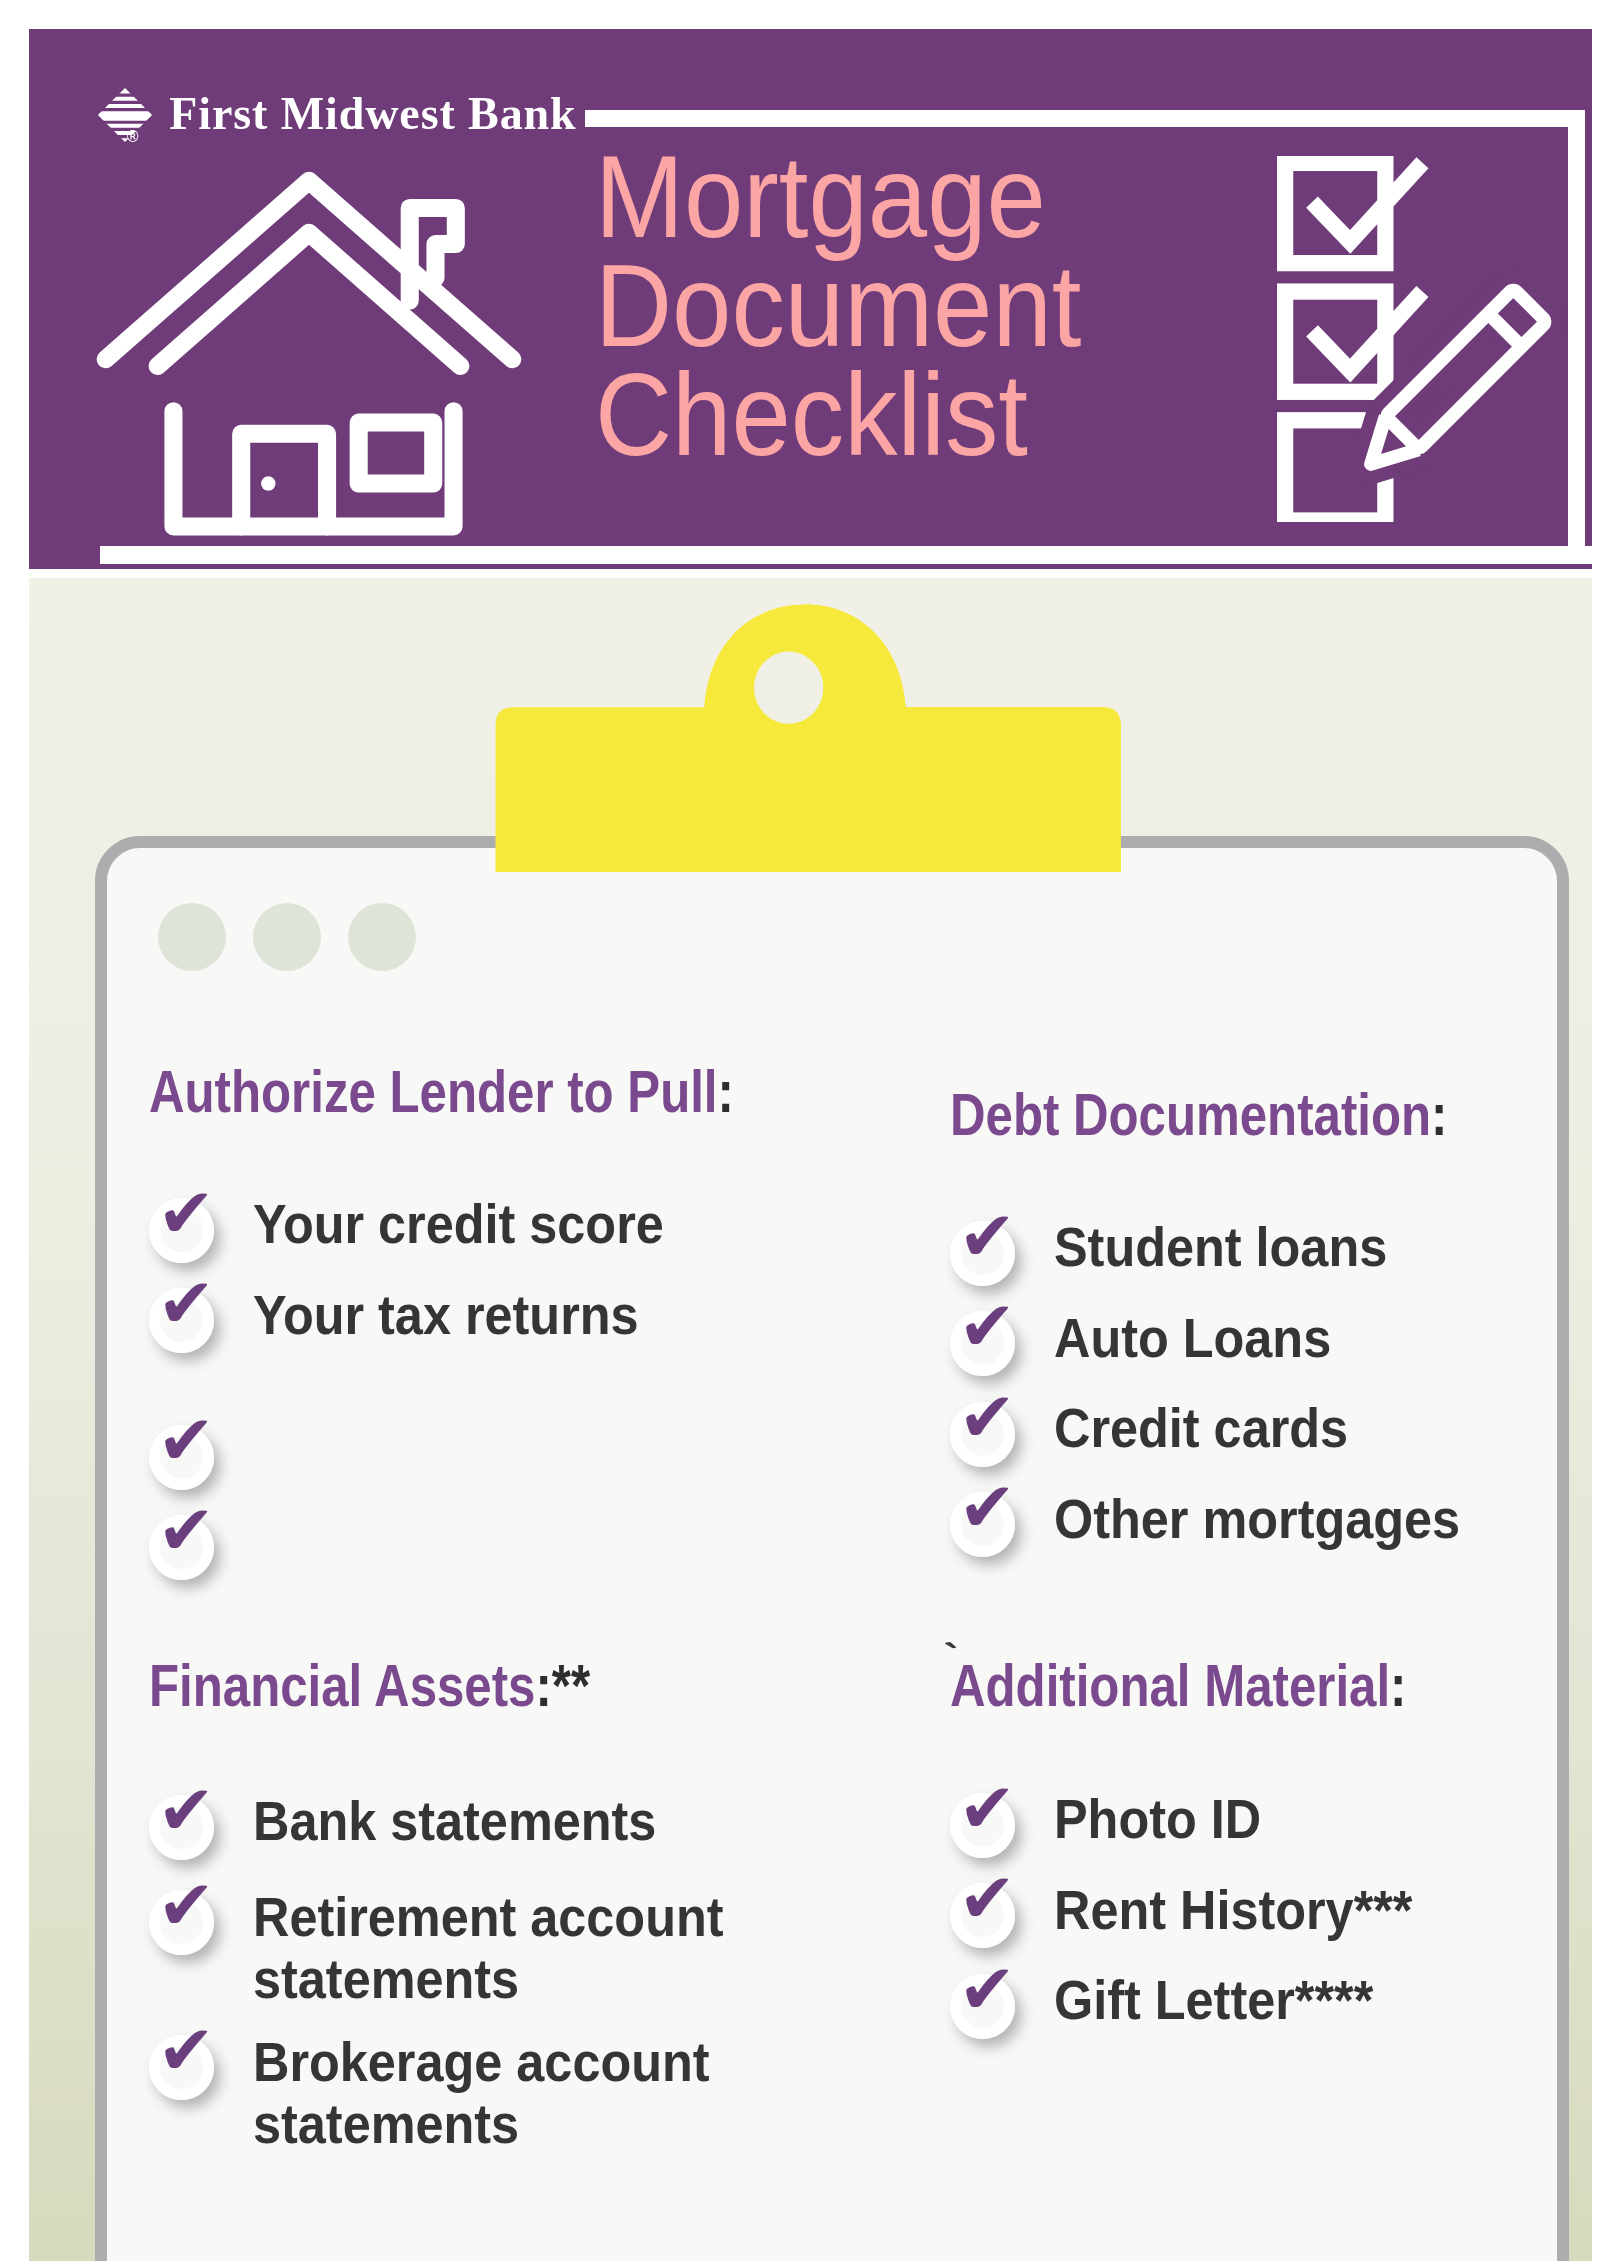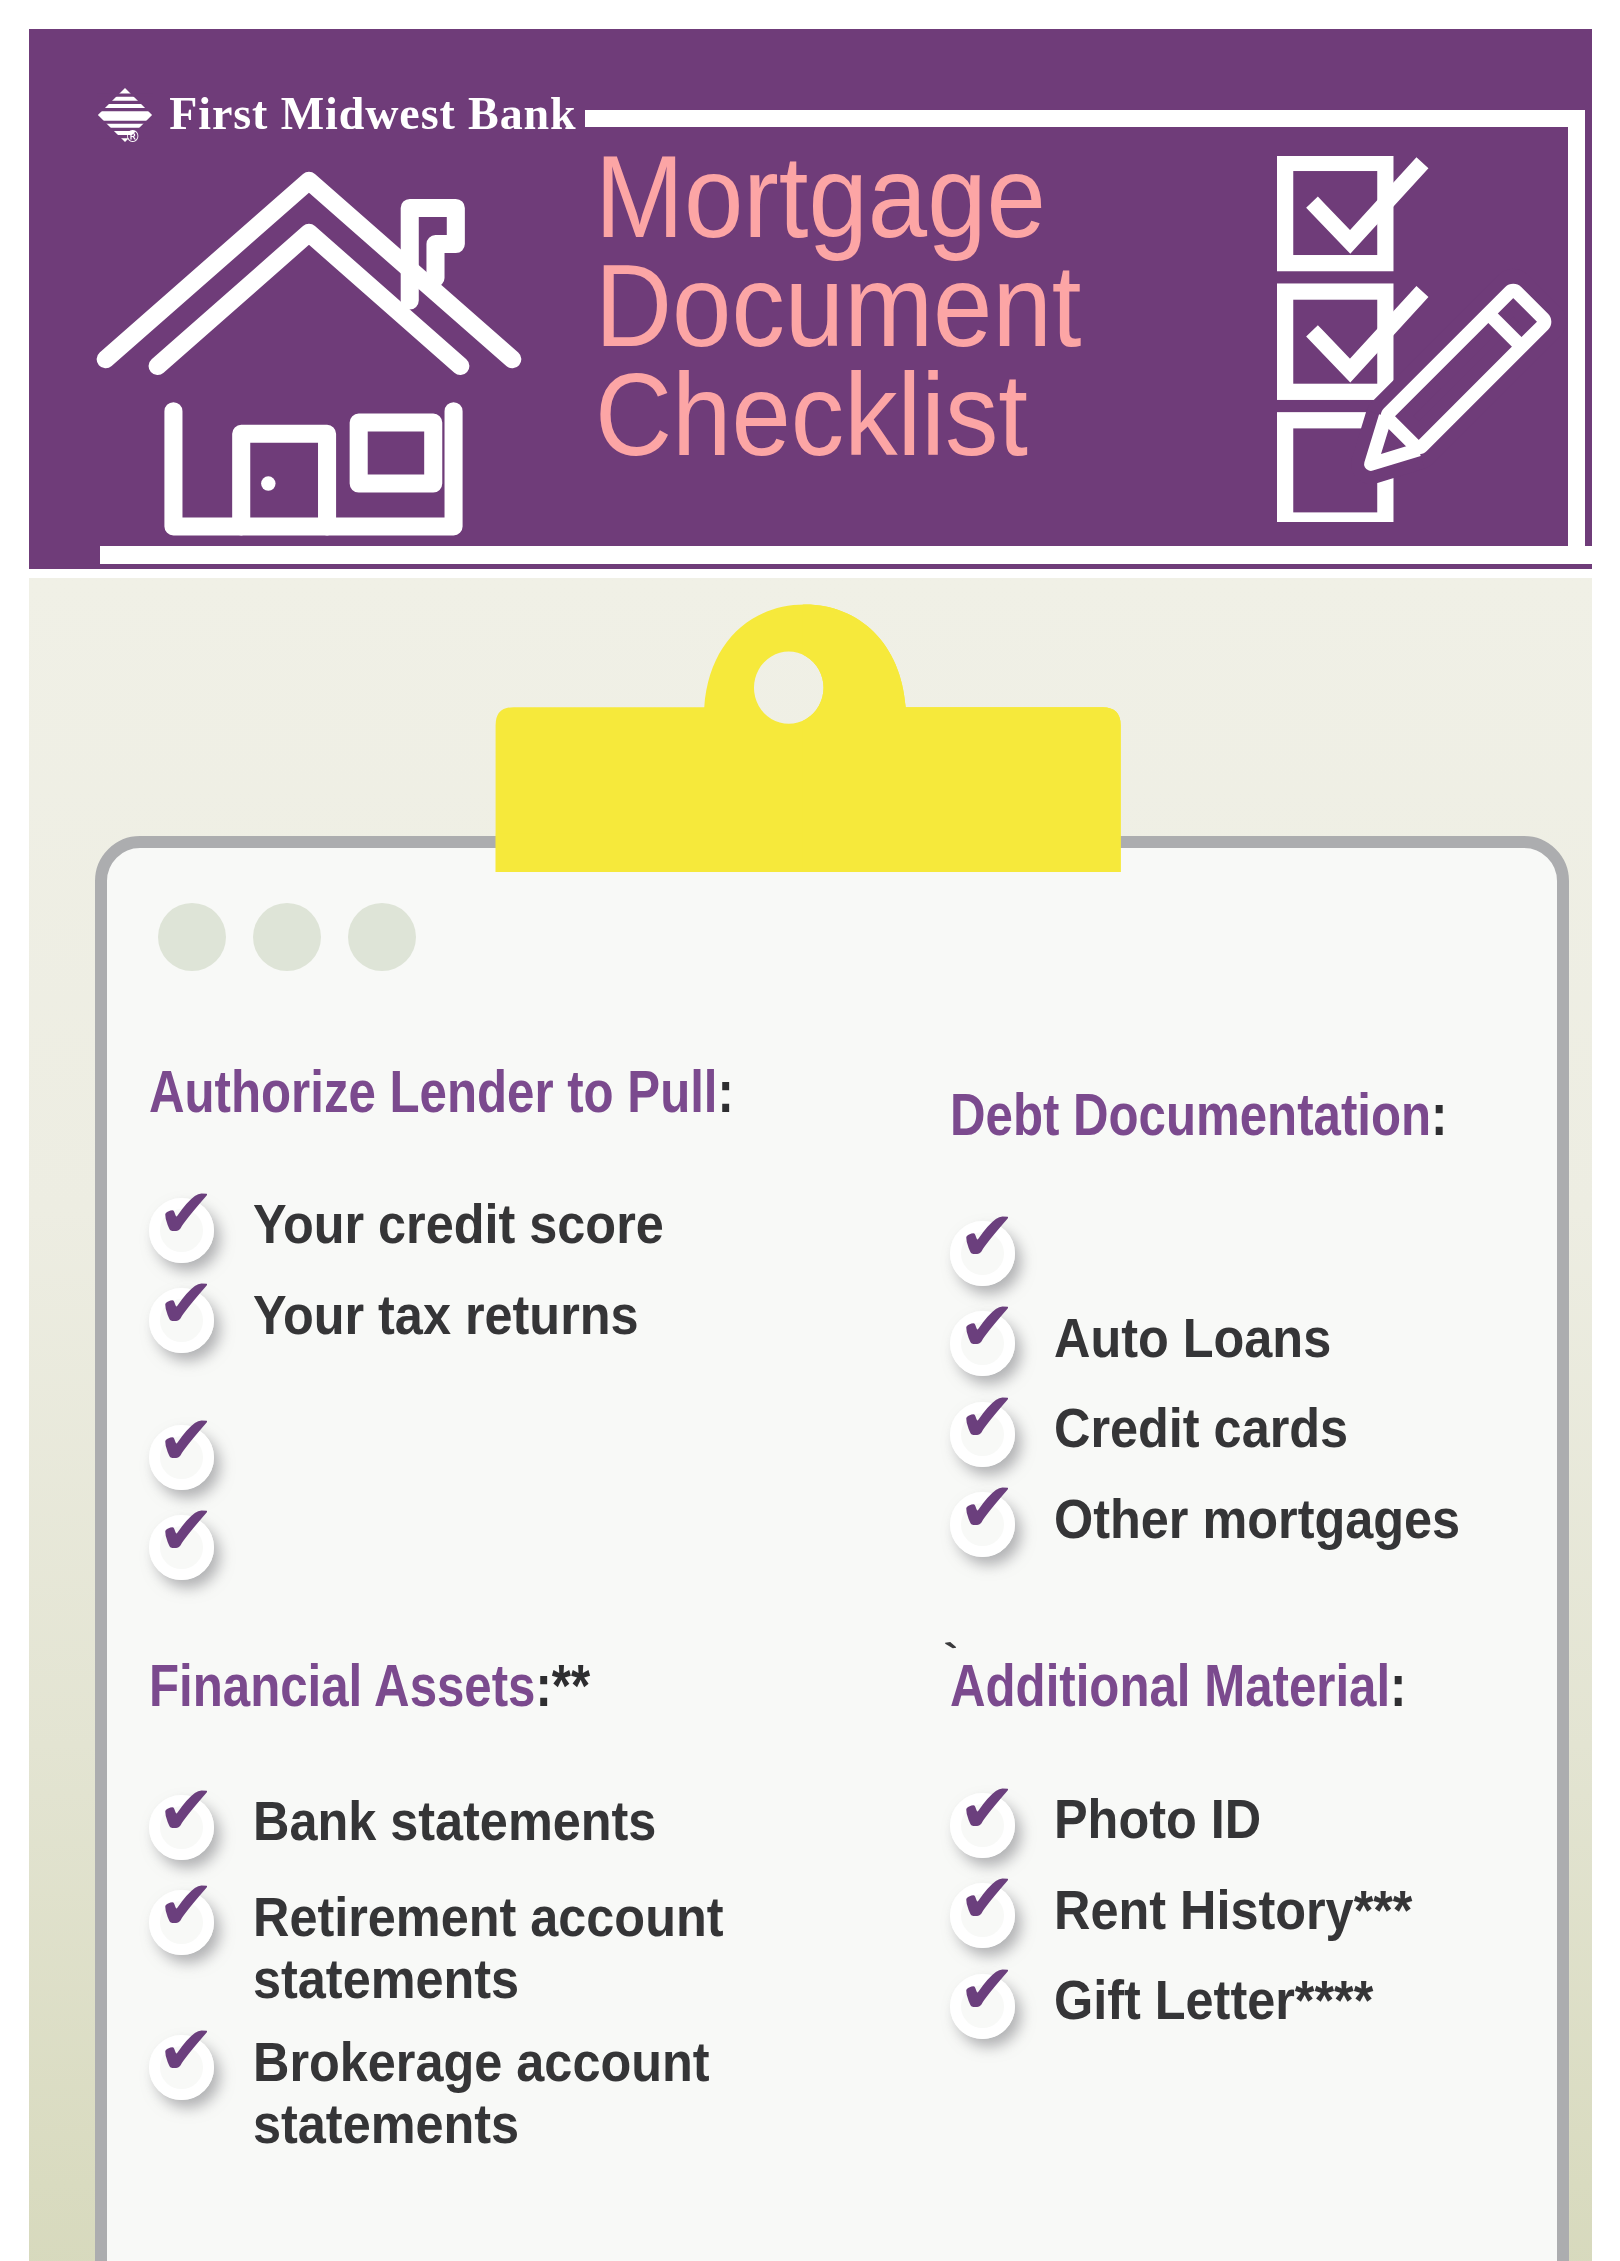--- a/index.html
+++ b/index.html
@@ -218,20 +218,21 @@
   <div class="col col-right">
 
     <div class="sec-heading">
       <span class="cond"><span class="hd">Debt Documentation</span><span class="hd-suffix">:</span></span>
     </div>
     <div class="rows">
       <div class="row">
         <span class="chk">
             <span class="tick">✔</span>
           </span>
+        <span class="item-label"><span class="cond9 lbl-wrap">Student loans</span></span>
       </div>
       <div class="row">
         <span class="chk">
             <span class="tick">✔</span>
           </span>
         <span class="item-label"><span class="cond9 lbl-wrap">Auto Loans</span></span>
       </div>
       <div class="row">
         <span class="chk">
             <span class="tick">✔</span>

